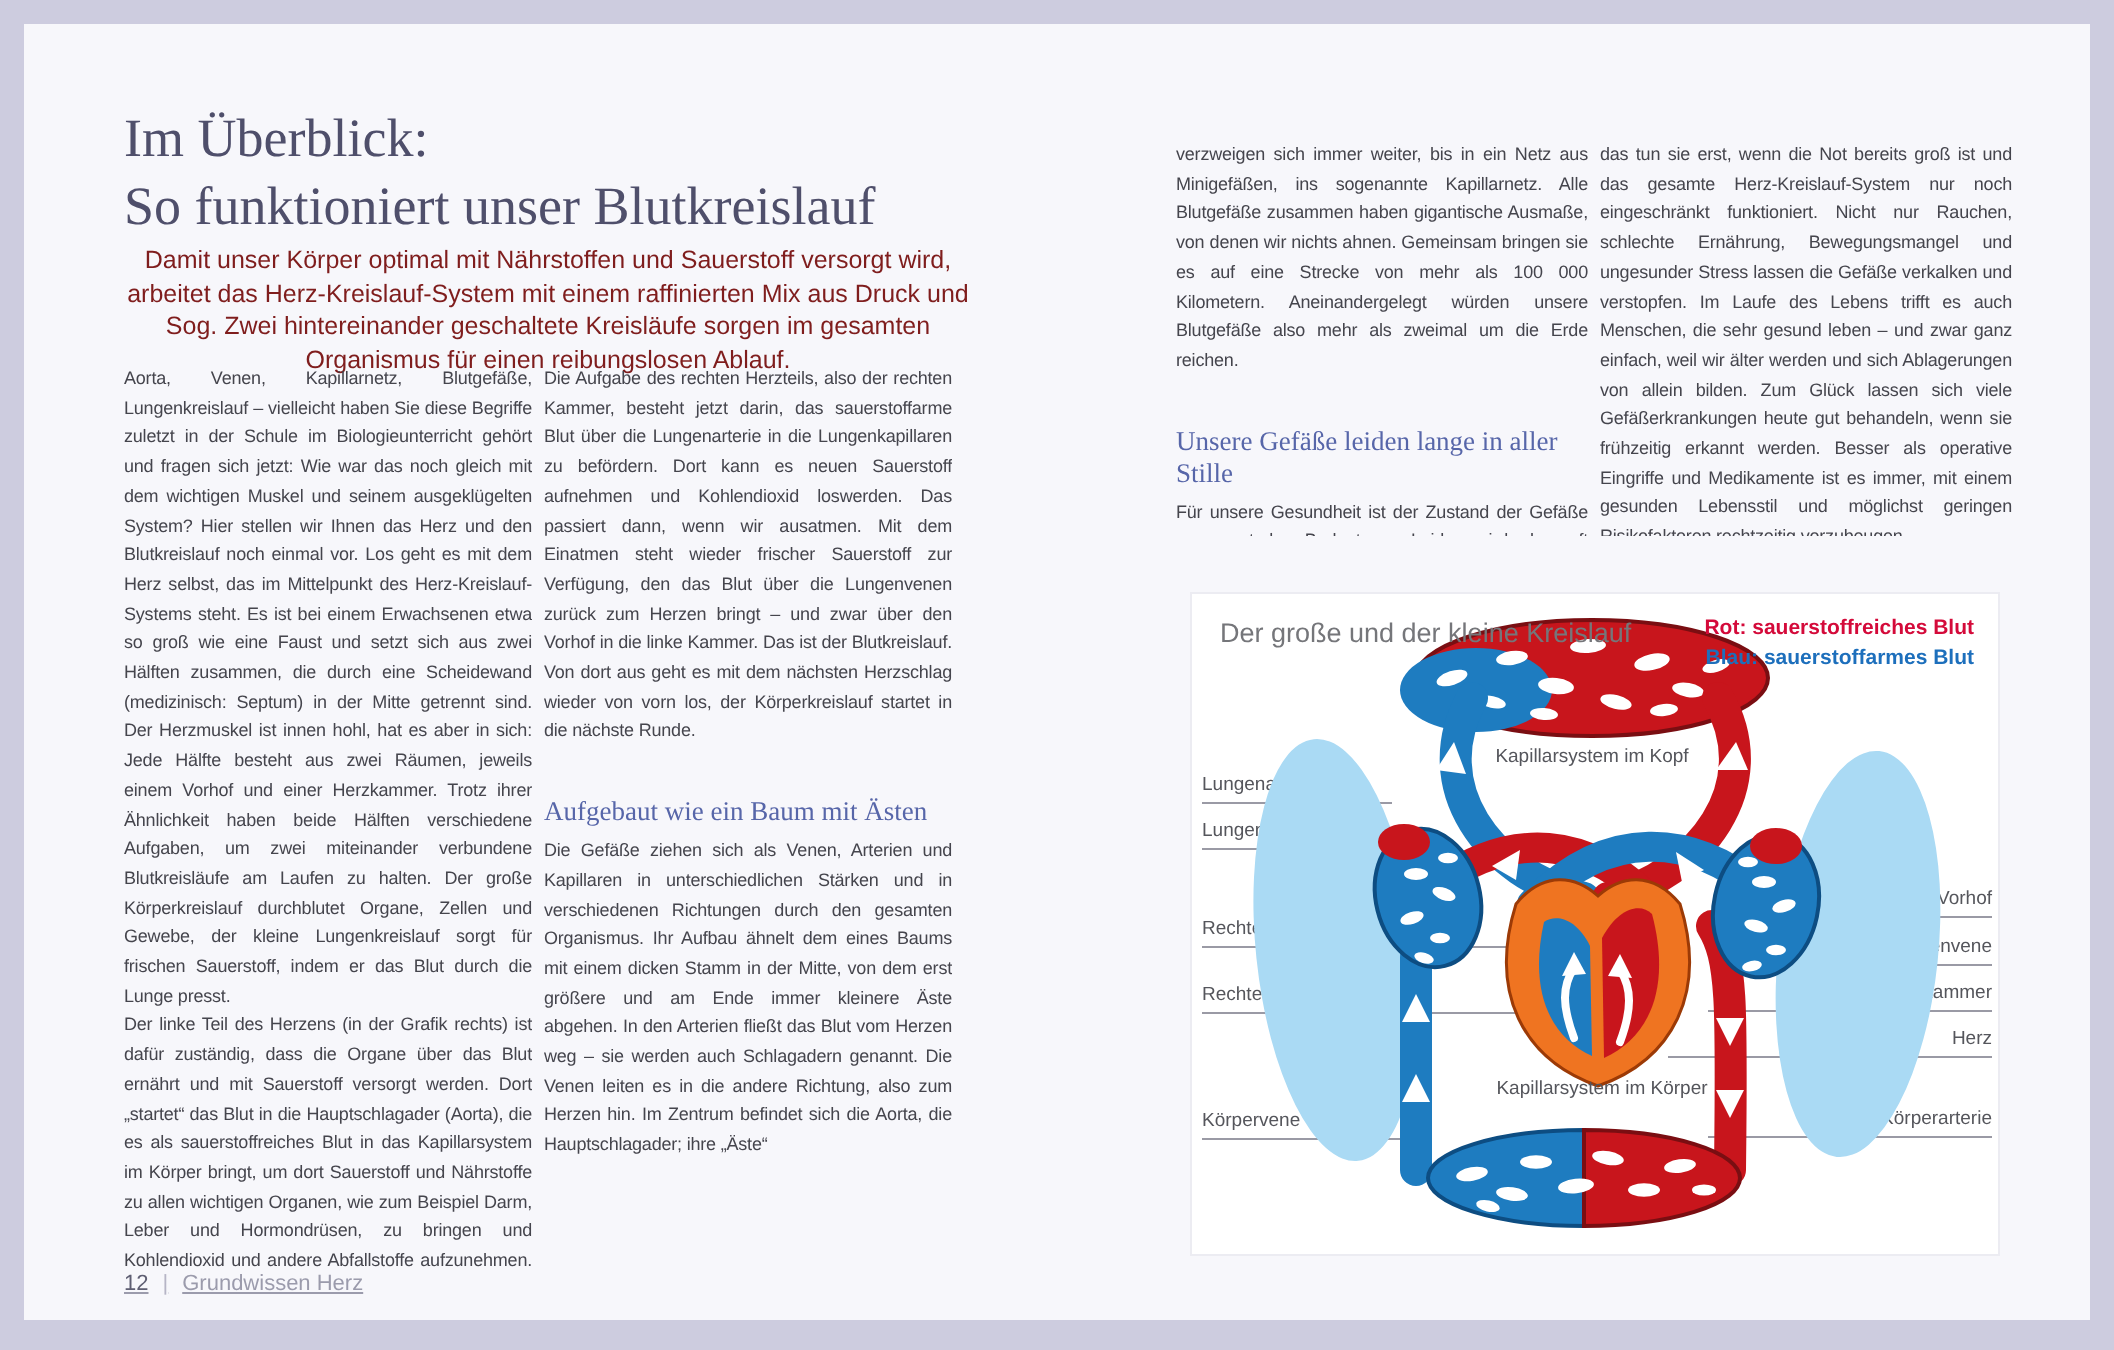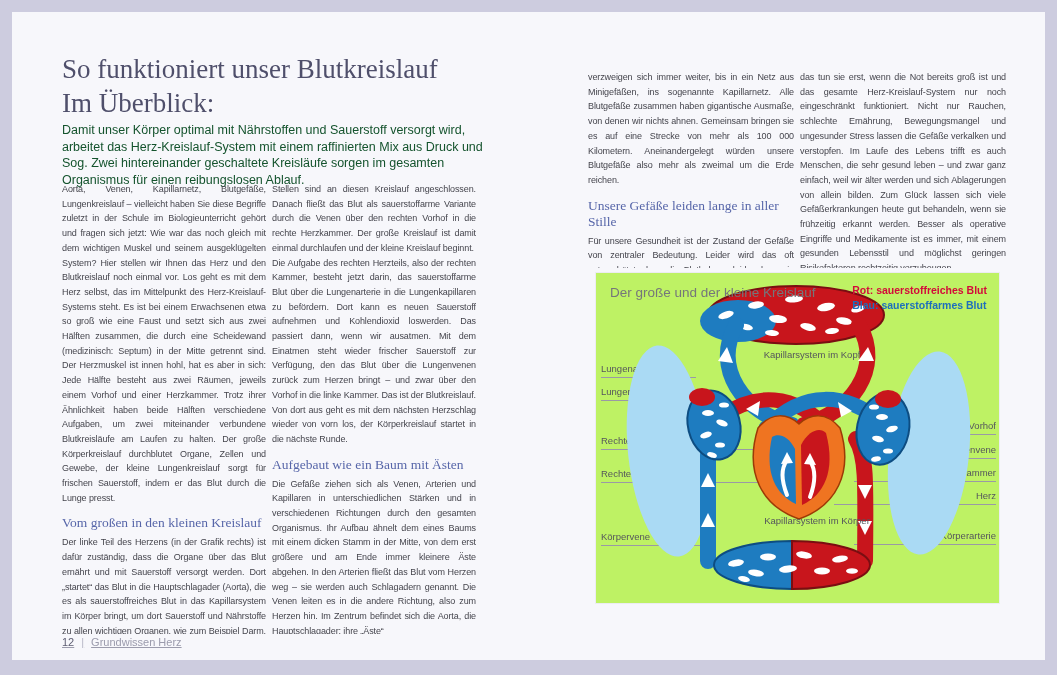--- a/index.html
+++ b/index.html
@@ -4,71 +4,69 @@
 <style>
   html,body{margin:0;padding:0;background:#cdccdf;}
   .spread{position:relative;width:1057px;height:675px;background:#cdccdf;overflow:hidden;
           font-family:"Liberation Sans",sans-serif;}
   .page-surface{position:absolute;left:12px;top:12px;width:1033px;height:648px;background:#f7f7fb;}
 
   
   .title{position:absolute;left:62px;top:52px;font-family:"Liberation Serif",serif;
          font-size:27px;line-height:34px;color:#4f4f6b;font-weight:400;}
   .intro{position:absolute;left:62px;top:122px;width:424px;font-size:12.5px;line-height:16.5px;
-         color:#14532d;}
+         color:#7f1d1d;text-align:center;}
   .bodycol{position:absolute;top:182px;width:204px;font-size:9px;line-height:14.7px;
            color:#45454d;text-align:justify;letter-spacing:-0.1px;overflow:hidden;height:452px;}
   .col-l1{left:62px;} .col-l2{left:272px;}
   .col-r1{left:588px;top:70px;width:206px;height:198px;}
   .col-r2{left:800px;top:70px;width:206px;height:198px;}
   .subhead{font-family:"Liberation Serif",serif;font-size:13.5px;line-height:16px;color:#5766a9;
-           margin:10px 0 4px 0;text-align:left;letter-spacing:0;}
+           margin:25px 0 4px 0;text-align:left;letter-spacing:0;}
   p{margin:0;}
 
   
   .footer{position:absolute;top:636px;font-size:11px;color:#9b9bac;}
   .footer-left{left:62px;text-decoration:underline;} .footer-right{right:62px;text-align:right;}
   .footer .pagenum{color:#5e5e72;}
   .footer .sep{margin:0 7px;color:#b6b5c6;}
 
   
-  .diagram{position:absolute;left:595px;top:272px;width:405px;height:332px;background:#bef264;
+  .diagram{position:absolute;left:595px;top:296px;width:405px;height:332px;background:#ffffff;
            border:1px solid #ececf2;box-sizing:border-box;}
   .diag-title{position:absolute;left:14px;top:12px;font-size:13.5px;color:#75767a;z-index:3;}
-  .diag-legend{position:absolute;right:12px;top:10px;text-align:left;font-size:10.5px;
+  .diag-legend{position:absolute;right:12px;top:10px;text-align:right;font-size:10.5px;
                font-weight:bold;line-height:15px;z-index:3;}
   .legend-red{color:#d40a3a;} .legend-blue{color:#1d6fbc;}
   .diag-label{position:absolute;font-size:9.5px;color:#55565c;border-bottom:1px solid #9a9aa5;
               padding-bottom:3px;z-index:1;}
   .diag-label.right{text-align:right;}
   .diag-center-label{position:absolute;font-size:9.5px;line-height:12.5px;color:#55565c;
-                     text-align:center;z-index:3;margin-left:16px;}
+                     text-align:center;z-index:3;}
   .diagram svg{position:absolute;left:0;top:0;z-index:2;}
 </style>
 </head>
 <body>
 
 <div class="spread">
   <div class="page-surface"></div>
 
   <div class="title">
+    <div>Im Überblick:</div>
     <div>So funktioniert unser Blutkreislauf</div>
-    <div>Im Überblick:</div>
   </div>
 
   <div class="intro">Damit unser Körper optimal mit Nährstoffen und Sauerstoff versorgt wird, arbeitet das Herz-Kreislauf-System mit einem raffinierten Mix aus Druck und Sog. Zwei hintereinander geschaltete Kreisläufe sorgen im gesamten Organismus für einen reibungslosen Ablauf.</div>
 
   <div class="bodycol col-l1">
     <p>Aorta, Venen, Kapillarnetz, Blutgefäße, Lungenkreislauf – vielleicht haben Sie diese Begriffe zuletzt in der Schule im Biologieunterricht gehört und fragen sich jetzt: Wie war das noch gleich mit dem wichtigen Muskel und seinem ausgeklügelten System? Hier stellen wir Ihnen das Herz und den Blutkreislauf noch einmal vor. Los geht es mit dem Herz selbst, das im Mittelpunkt des Herz-Kreislauf-Systems steht. Es ist bei einem Erwachsenen etwa so groß wie eine Faust und setzt sich aus zwei Hälften zusammen, die durch eine Scheidewand (medizinisch: Septum) in der Mitte getrennt sind. Der Herzmuskel ist innen hohl, hat es aber in sich: Jede Hälfte besteht aus zwei Räumen, jeweils einem Vorhof und einer Herzkammer. Trotz ihrer Ähnlichkeit haben beide Hälften verschiedene Aufgaben, um zwei miteinander verbundene Blutkreisläufe am Laufen zu halten. Der große Körperkreislauf durchblutet Organe, Zellen und Gewebe, der kleine Lungenkreislauf sorgt für frischen Sauerstoff, indem er das Blut durch die Lunge presst.</p>
-    <p class="subhead">Vom großen in den kleinen Kreislauf</p>
     <p>Der linke Teil des Herzens (in der Grafik rechts) ist dafür zuständig, dass die Organe über das Blut ernährt und mit Sauerstoff versorgt werden. Dort „startet“ das Blut in die Hauptschlagader (Aorta), die es als sauerstoffreiches Blut in das Kapillarsystem im Körper bringt, um dort Sauerstoff und Nährstoffe zu allen wichtigen Organen, wie zum Beispiel Darm, Leber und Hormondrüsen, zu bringen und Kohlendioxid und andere Abfallstoffe aufzunehmen. Auch die entlegensten</p>
   </div>
 
   <div class="bodycol col-l2">
-    <p>Stellen sind an diesen Kreislauf angeschlossen. Danach fließt das Blut als sauerstoffarme Variante durch die Venen über den rechten Vorhof in die rechte Herzkammer. Der große Kreislauf ist damit einmal durchlaufen und der kleine Kreislauf beginnt.</p>
     <p>Die Aufgabe des rechten Herzteils, also der rechten Kammer, besteht jetzt darin, das sauerstoffarme Blut über die Lungenarterie in die Lungenkapillaren zu befördern. Dort kann es neuen Sauerstoff aufnehmen und Kohlendioxid loswerden. Das passiert dann, wenn wir ausatmen. Mit dem Einatmen steht wieder frischer Sauerstoff zur Verfügung, den das Blut über die Lungenvenen zurück zum Herzen bringt – und zwar über den Vorhof in die linke Kammer. Das ist der Blutkreislauf. Von dort aus geht es mit dem nächsten Herzschlag wieder von vorn los, der Körperkreislauf startet in die nächste Runde.</p>
     <p class="subhead">Aufgebaut wie ein Baum mit Ästen</p>
     <p>Die Gefäße ziehen sich als Venen, Arterien und Kapillaren in unterschiedlichen Stärken und in verschiedenen Richtungen durch den gesamten Organismus. Ihr Aufbau ähnelt dem eines Baums mit einem dicken Stamm in der Mitte, von dem erst größere und am Ende immer kleinere Äste abgehen. In den Arterien fließt das Blut vom Herzen weg – sie werden auch Schlagadern genannt. Die Venen leiten es in die andere Richtung, also zum Herzen hin. Im Zentrum befindet sich die Aorta, die Hauptschlagader; ihre „Äste“</p>
   </div>
 
   <div class="footer footer-left">
     <span class="pagenum">12</span><span class="sep">|</span><span>Grundwissen Herz</span>
   </div>
 
   <div class="bodycol col-r1">

